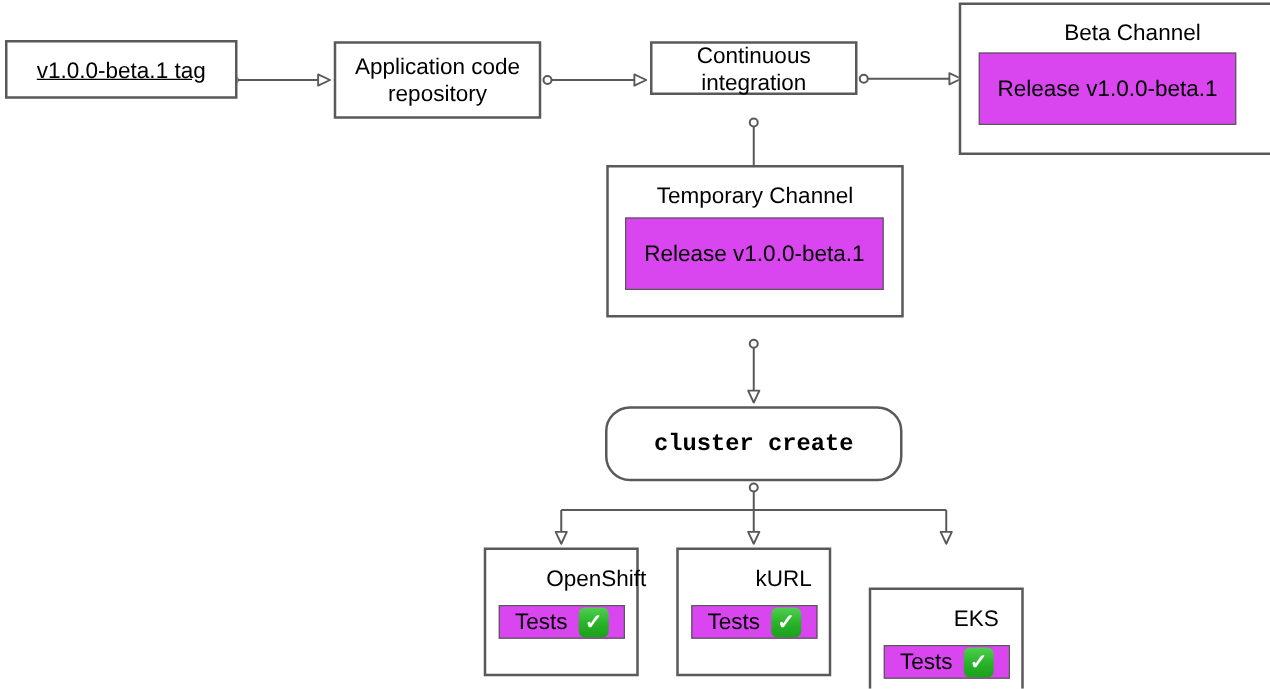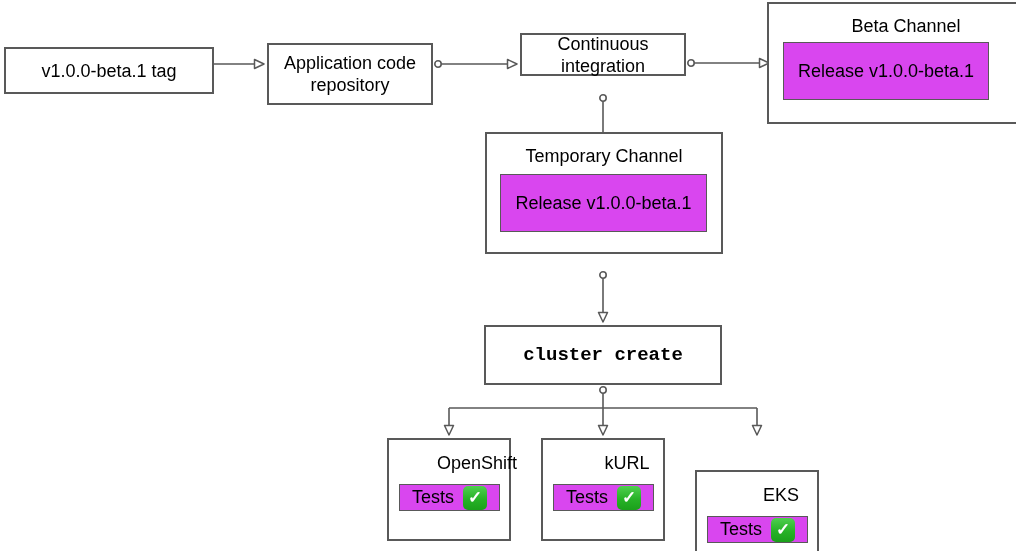--- a/index.html
+++ b/index.html
@@ -58,30 +58,30 @@
     text-align: center;
     font-size: 18px;
   }
   .mono {
     font-family: "Liberation Mono", "DejaVu Sans Mono", monospace;
     font-weight: bold;
     font-size: 19px;
     letter-spacing: 0px;
   }
   
-  #node-tag        { left: 4px;   top: 47px;  width: 210px; height: 47px; }
-  #node-repository { left: 267px; top: 43px;  width: 166px; height: 62px; }
+  #node-tag        { left: 4px;   top: 32px;  width: 186px; height: 47px; text-decoration: underline; }
+  #node-repository { left: 267px; top: 33px;  width: 166px; height: 62px; }
   #node-ci         { left: 520px; top: 33px;  width: 166px; height: 43px; }
   #node-beta       { left: 767px; top: 2px;   width: 278px; height: 122px; }
   #node-beta .container-title { top: 12px; }
   #node-beta .inner { left: 14px; top: 38px; width: 206px; height: 58px; }
   #node-temp       { left: 485px; top: 132px; width: 238px; height: 122px; }
   #node-temp .container-title { top: 12px; }
   #node-temp .inner { left: 13px; top: 40px; width: 207px; height: 58px; }
-  #node-cluster    { left: 484px; top: 325px; width: 238px; height: 60px; }
+  #node-cluster    { left: 484px; top: 325px; width: 238px; height: 60px; border-radius: 20px; }
   .platform        { width: 124px; height: 103px; top: 438px; }
   #node-openshift  { left: 387px; }
   #node-kurl       { left: 541px; }
   #node-eks        { left: 695px; margin-top: 32px; }
   .platform .container-title { top: 13px; padding-left: 48px; }
   .platform .inner { left: 10px; top: 44px; width: 101px; height: 27px; gap: 9px; }
   .check-badge {
     display: inline-flex;
     align-items: center;
     justify-content: center;

